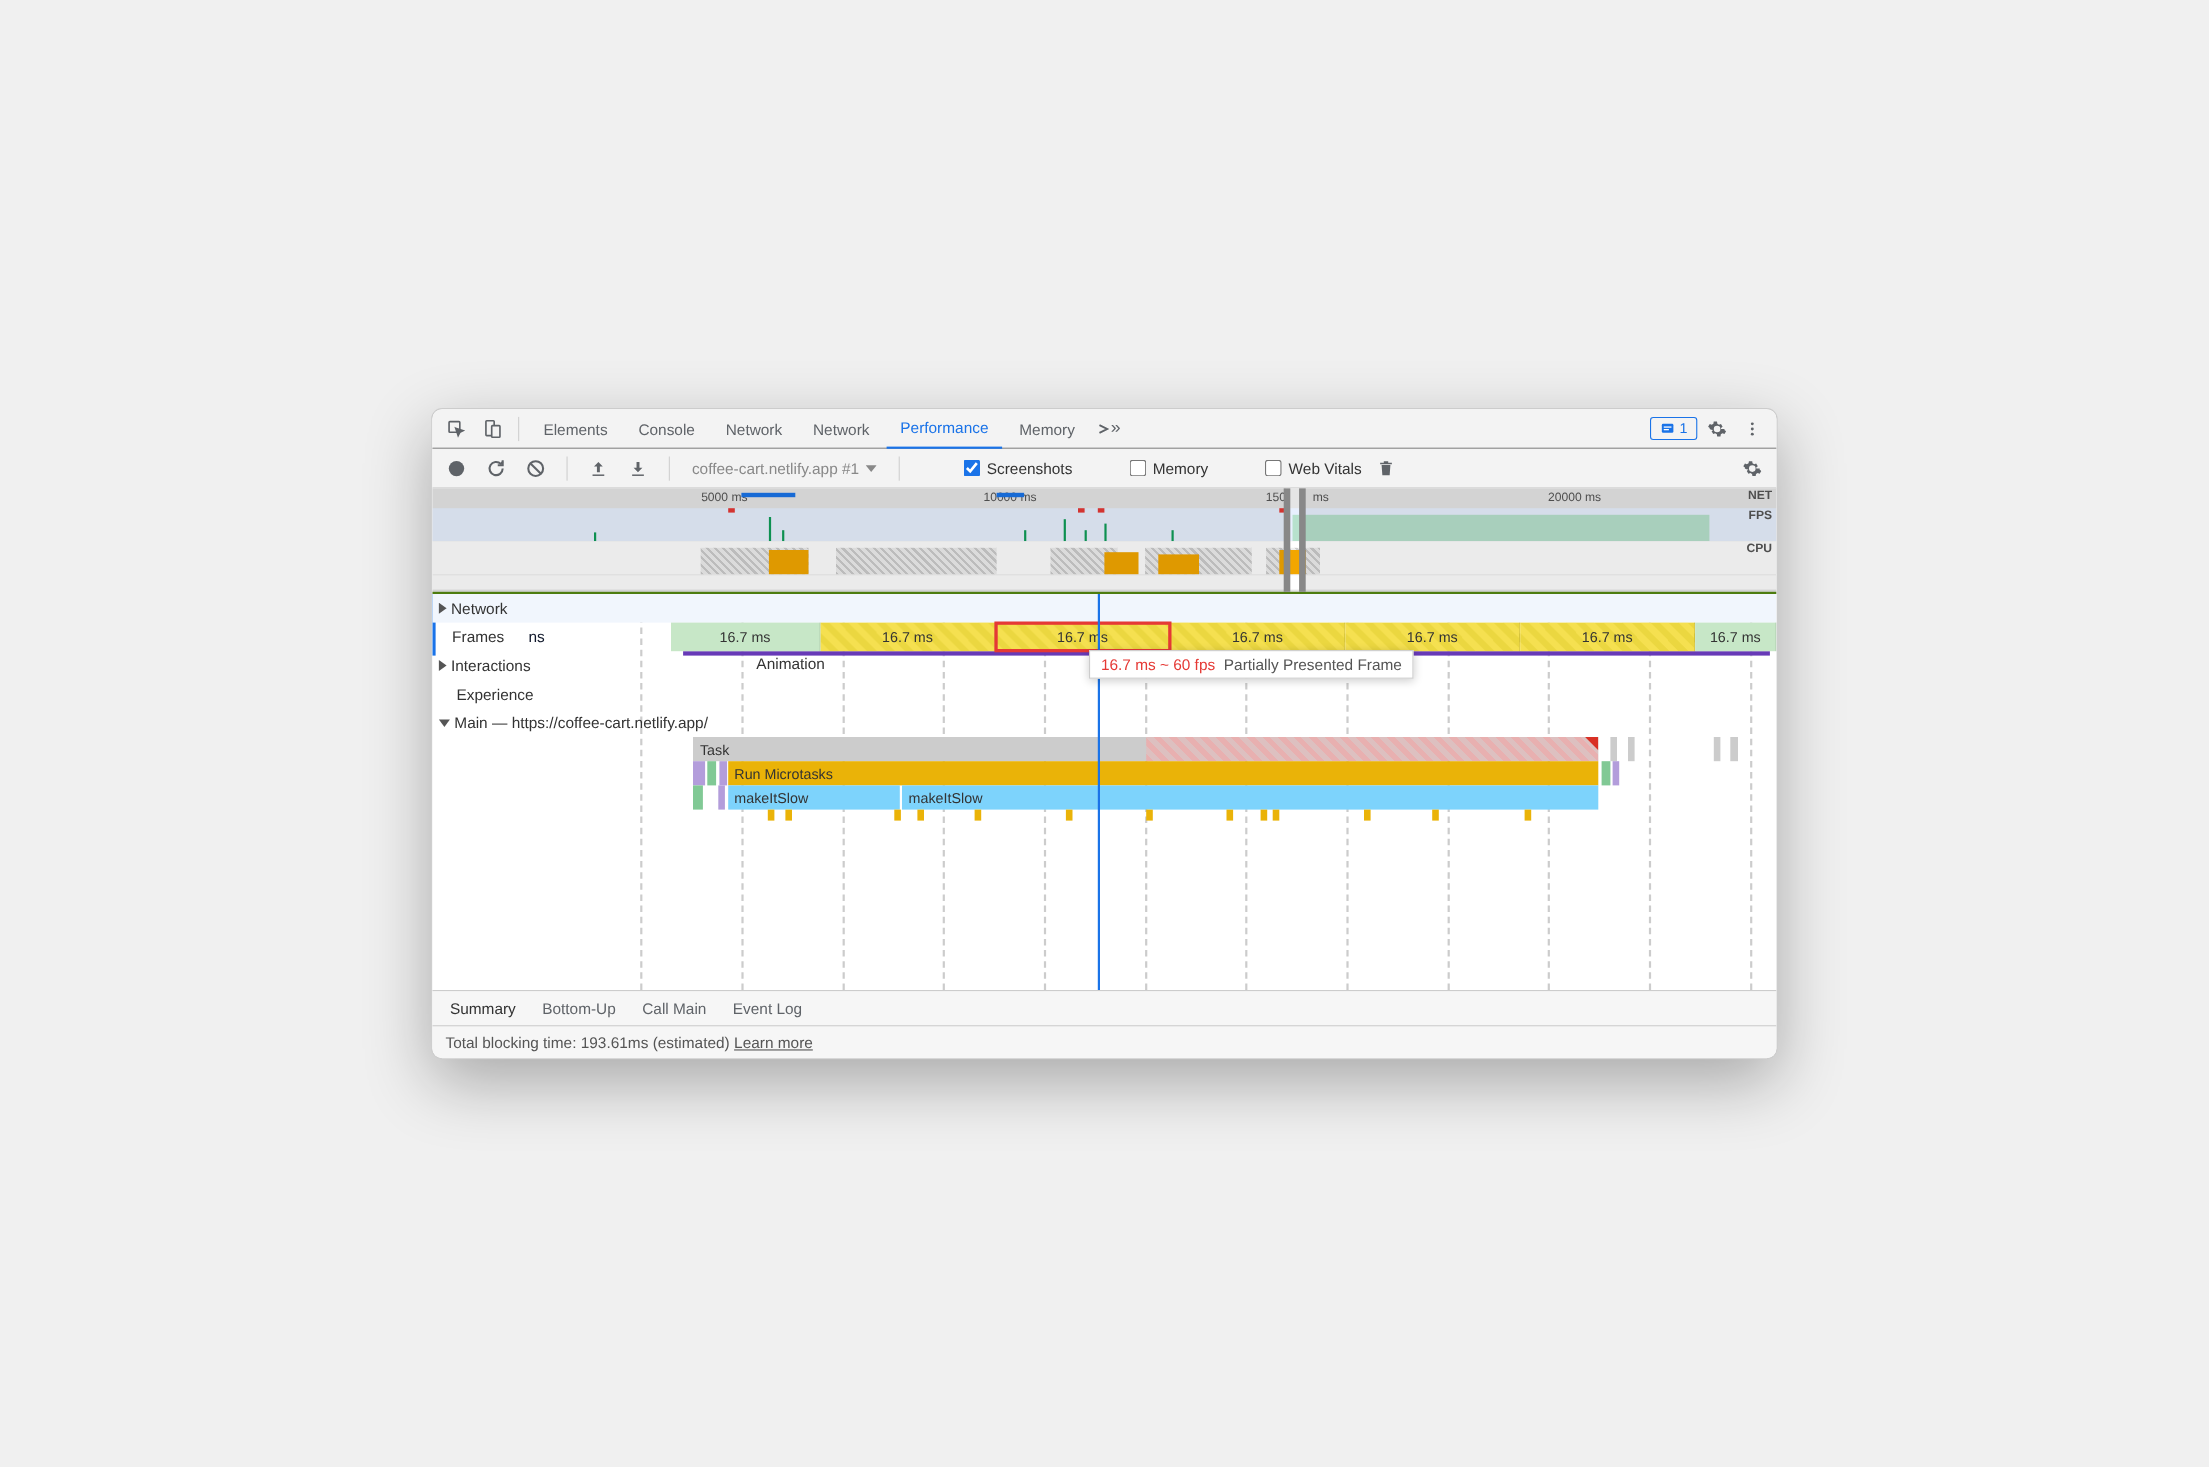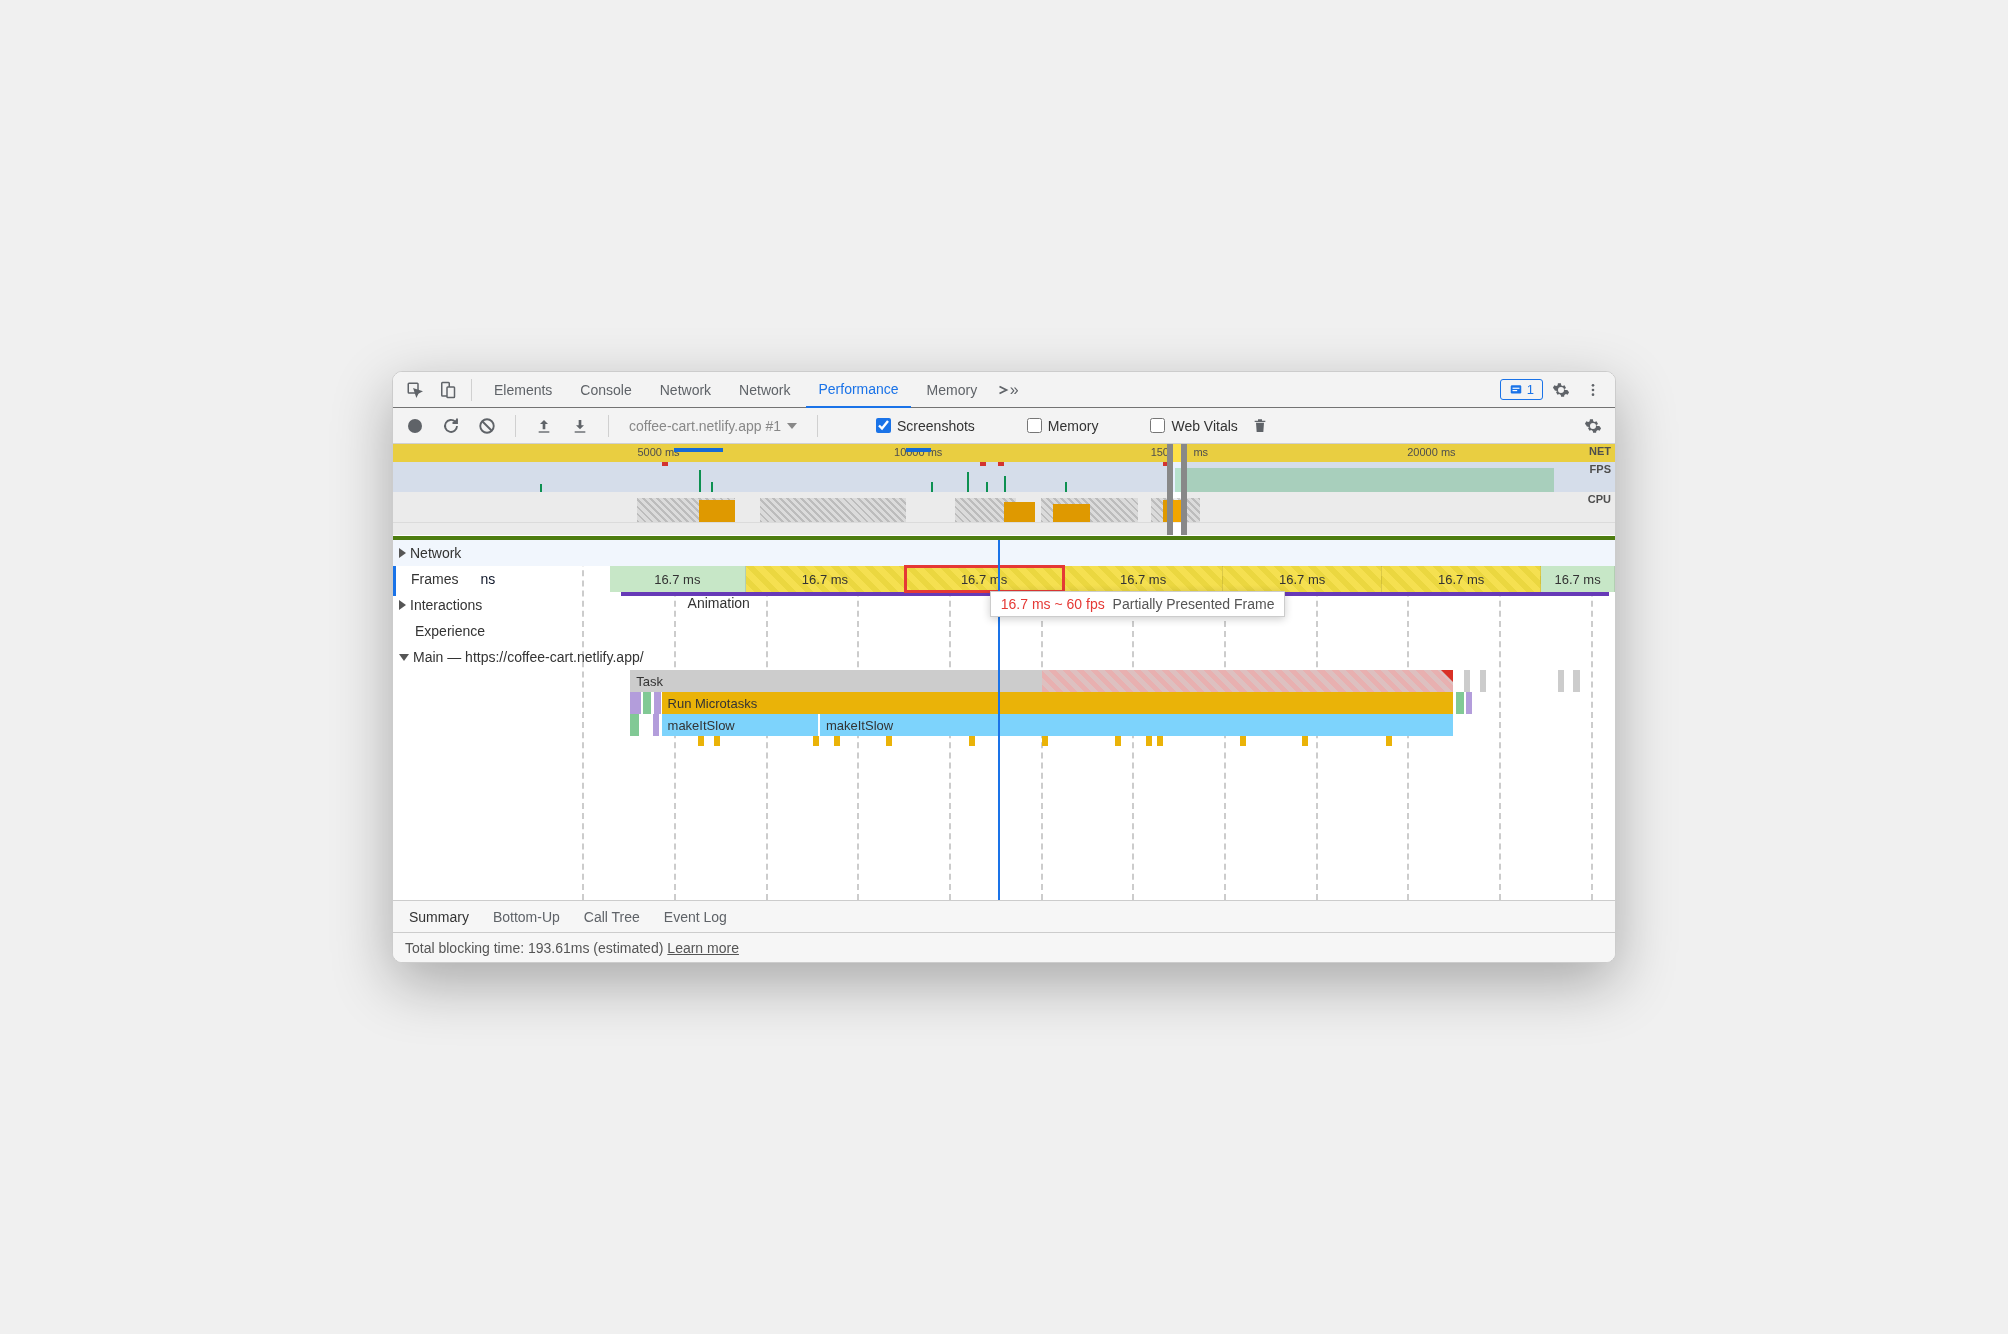--- a/index.html
+++ b/index.html
@@ -25,21 +25,21 @@
 .issues-badge { display: flex; align-items: center; gap: 4px; padding: 2px 8px; border: 1px solid #1a73e8; border-radius: 3px; color: #1a73e8; font-size: 13px; cursor: pointer; }
 
 
 .toolbar-row { height: 36px; display: flex; align-items: center; border-bottom: 1px solid #d0d0d0; padding: 0 8px; gap: 8px; background: #f3f3f3; }
 .record-btn { width: 14px; height: 14px; border-radius: 50%; background: #5f6368; cursor: pointer; }
 .profile-select { font-size: 14px; color: #888; display: flex; align-items: center; gap: 6px; cursor: pointer; padding: 0 6px; }
 .checkbox { display: flex; align-items: center; gap: 6px; font-size: 14px; color: #333; cursor: pointer; margin-left: 44px; }
 .checkbox input { width: 15px; height: 15px; cursor: pointer; }
 
 
-.overview { height: 96px; border-bottom: 5px solid #4d7c0f; position: relative; background: #fde047; }
+.overview { height: 96px; border-bottom: 2px solid #4d7c0f; position: relative; background: #e5e5e5; }
 .overview-ruler { height: 18px; position: relative; font-size: 11px; color: #555; }
 .overview-ruler .tick { position: absolute; top: 2px; }
 .overview-fps { height: 30px; background: #e8f0fe; position: relative; }
 .overview-cpu { height: 30px; background: #fff; position: relative; }
 .overview-net { height: 14px; background: #fff; border-top: 1px solid #eee; }
 .overview-label { position: absolute; right: 4px; top: 1px; font-size: 11px; font-weight: 700; color: #555; }
 .ov-selection { position: absolute; top: 0; bottom: 0; background: rgba(0,0,0,0.08); }
 .ov-handle { position: absolute; top: 0; bottom: 0; width: 6px; background: #888; }
 .green-band { position: absolute; bottom: 0; height: 24px; background: #b7e1cd; }
 .green-bar { position: absolute; bottom: 0; width: 2px; background: #0f9d58; }
@@ -380,21 +380,21 @@
         <div class="flame-block color-microtask" style="left:70%; width:0.4%; height:10px"></div>
         <div class="flame-block color-microtask" style="left:78%; width:0.4%; height:10px"></div>
       </div>
       <div style="height:120px"></div>
     </div>
   </div>
 
   <div class="bottom-tabs">
     <div class="btab active">Summary</div>
     <div class="btab">Bottom-Up</div>
-    <div class="btab">Call Tree</div>
+    <div class="btab">Call Main</div>
     <div class="btab">Event Log</div>
   </div>
 
   <div class="footer">
     <span>Total blocking time: 193.61ms (estimated)</span>
     <a>Learn more</a>
   </div>
 
 </div>
 

